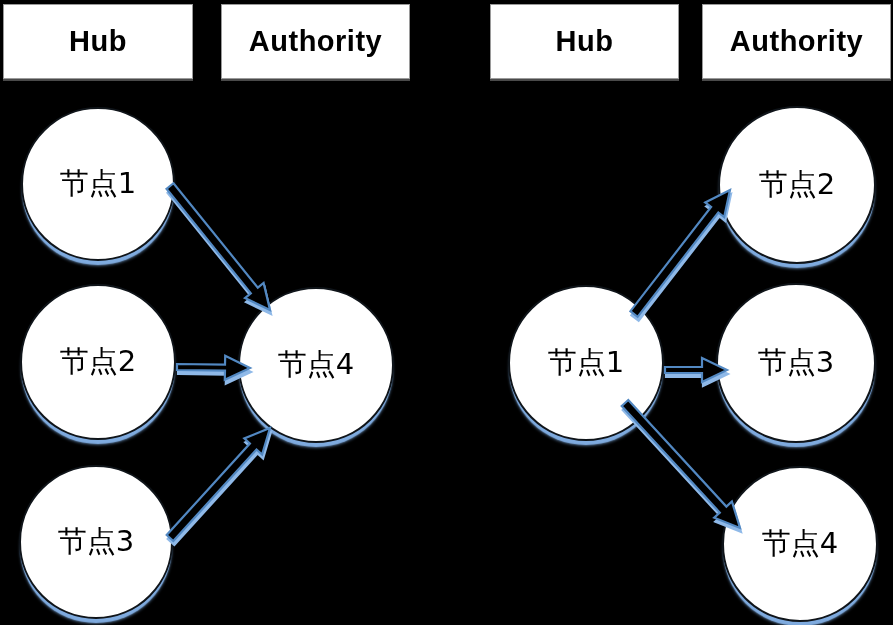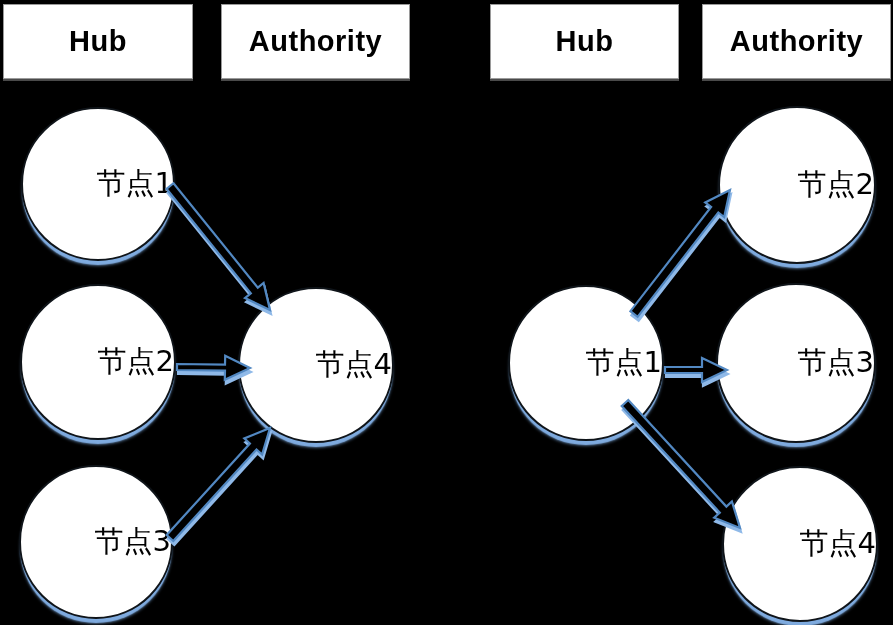--- a/index.html
+++ b/index.html
@@ -34,21 +34,21 @@
   .node {
     position: absolute;
     box-sizing: border-box;
     border-radius: 50%;
     background: var(--node-fill, #fff);
     border: 2px solid var(--node-border, #0f1419);
     box-shadow: 0 5px 1px -1px var(--node-shadow, #7fabdf),
                 0 6px 3px -1px rgba(127, 171, 223, 0.55);
     display: flex;
     align-items: center;
-    justify-content: flex-end;
+    justify-content: center;
   }
   .node-label {
     font-size: 29px;
     color: var(--label-text, #000);
     font-family: "DejaVu Sans", "Liberation Sans", sans-serif;
     white-space: nowrap;
   }
   #edge-layer {
     position: absolute;
     left: 0;

